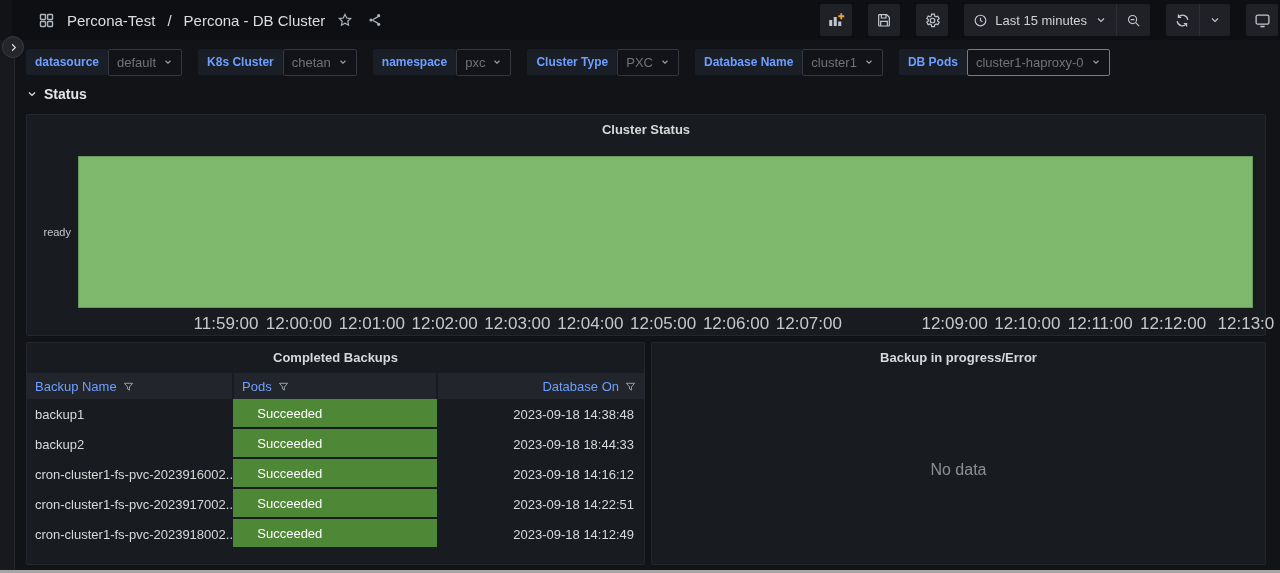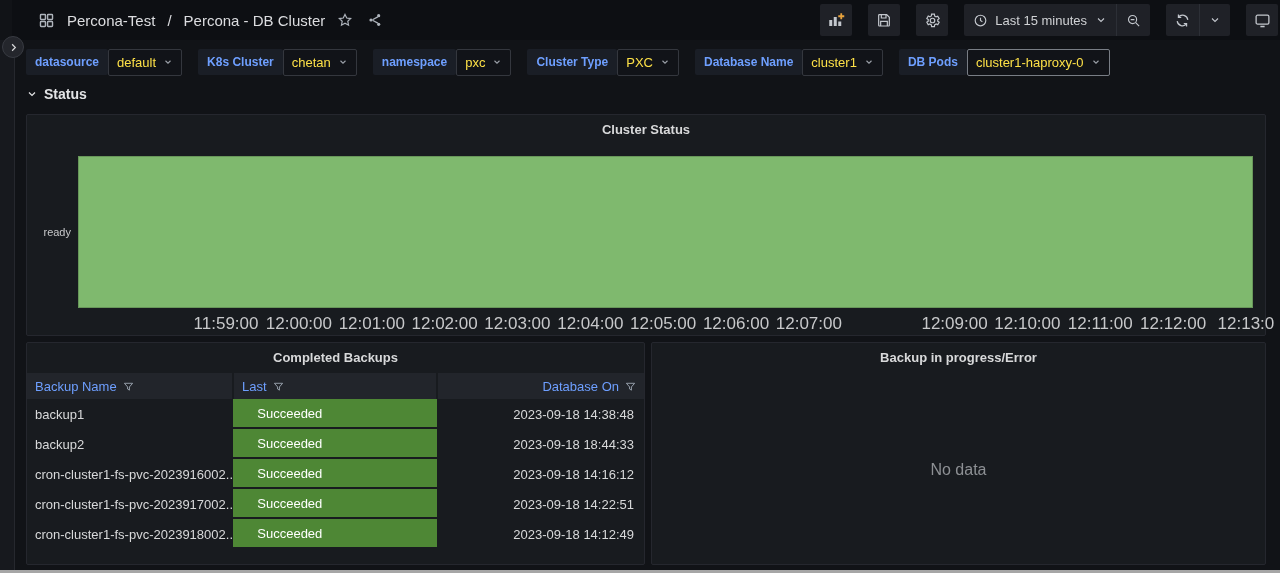--- a/index.html
+++ b/index.html
@@ -56,21 +56,21 @@
   
   .filter-bar{
     position:absolute;left:26px;top:44px;height:36px;display:flex;align-items:center;gap:16px;
   }
   .filter{display:flex;align-items:center;}
   .filter-label{
     background:#1a1e26;color:var(--accent-blue);font-size:12px;font-weight:bold;
     padding:6px 9px;border-radius:2px;white-space:nowrap;
   }
   .filter-value{
-    background:#111318;border:1px solid #34373e;border-radius:2px;color:#fde047;
+    background:#111318;border:1px solid #34373e;border-radius:2px;color:#737373;
     font-size:13px;font-weight:500;padding:5px 8px;display:flex;align-items:center;gap:7px;
     white-space:nowrap;cursor:pointer;
   }
   .filter-value.focused{border-color:#787d85}
   .filter-value .chev{color:#9da2aa}
 
   
   .section-header{
     position:absolute;left:26px;top:86px;display:flex;align-items:center;gap:6px;
     font-size:14px;font-weight:bold;color:#e3e4e6;cursor:pointer;
@@ -361,21 +361,21 @@
     <div class="tbl-head">
       <div class="th th-name">
         <span>Backup Name</span>
         <span class="funnel">
           <svg width="11" height="11" viewBox="0 0 24 24" fill="none" stroke="currentColor" stroke-width="2">
             <path d="M3 5h18l-7 8v7l-4-2.5V13z"></path>
           </svg>
         </span>
       </div>
       <div class="th th-state">
-        <span>Last</span>
+        <span>Pods</span>
         <span class="funnel">
           <svg width="11" height="11" viewBox="0 0 24 24" fill="none" stroke="currentColor" stroke-width="2">
             <path d="M3 5h18l-7 8v7l-4-2.5V13z"></path>
           </svg>
         </span>
       </div>
       <div class="th th-completed">
         <span>Database On</span>
         <span class="funnel">
           <svg width="11" height="11" viewBox="0 0 24 24" fill="none" stroke="currentColor" stroke-width="2">

